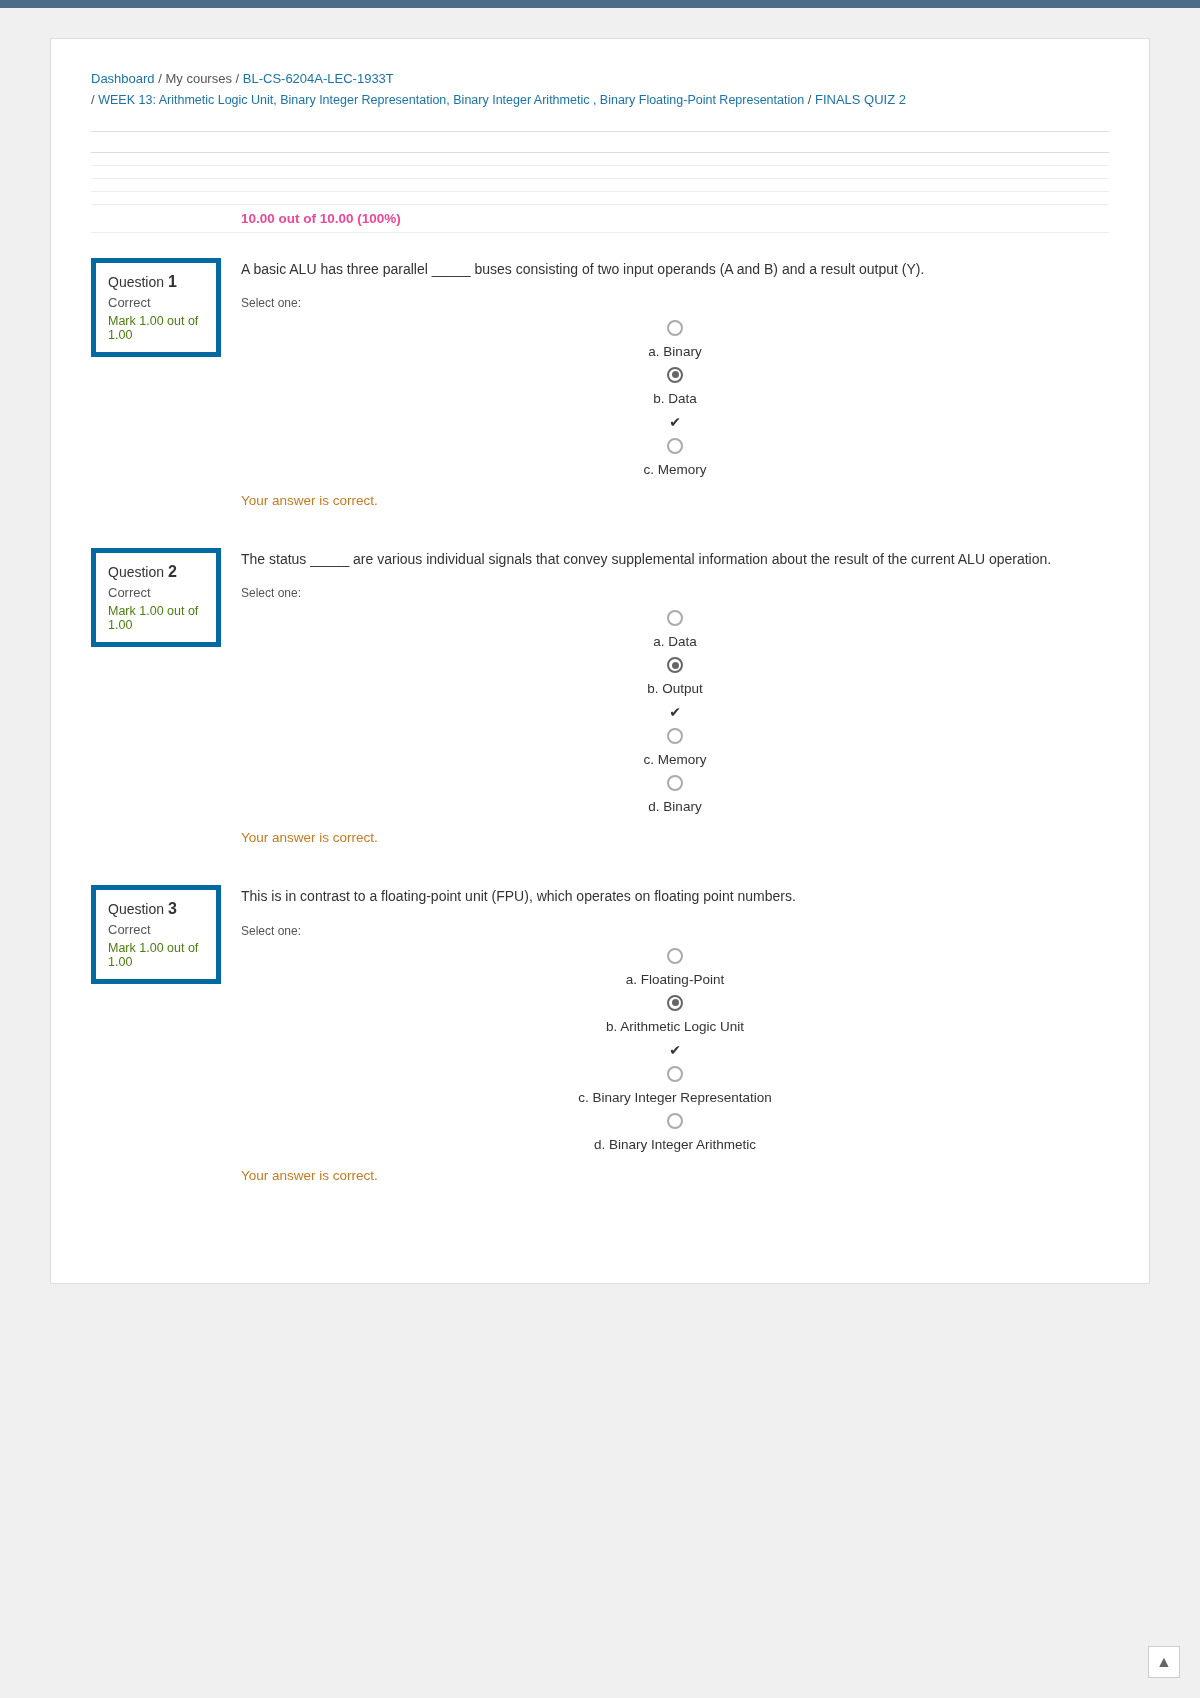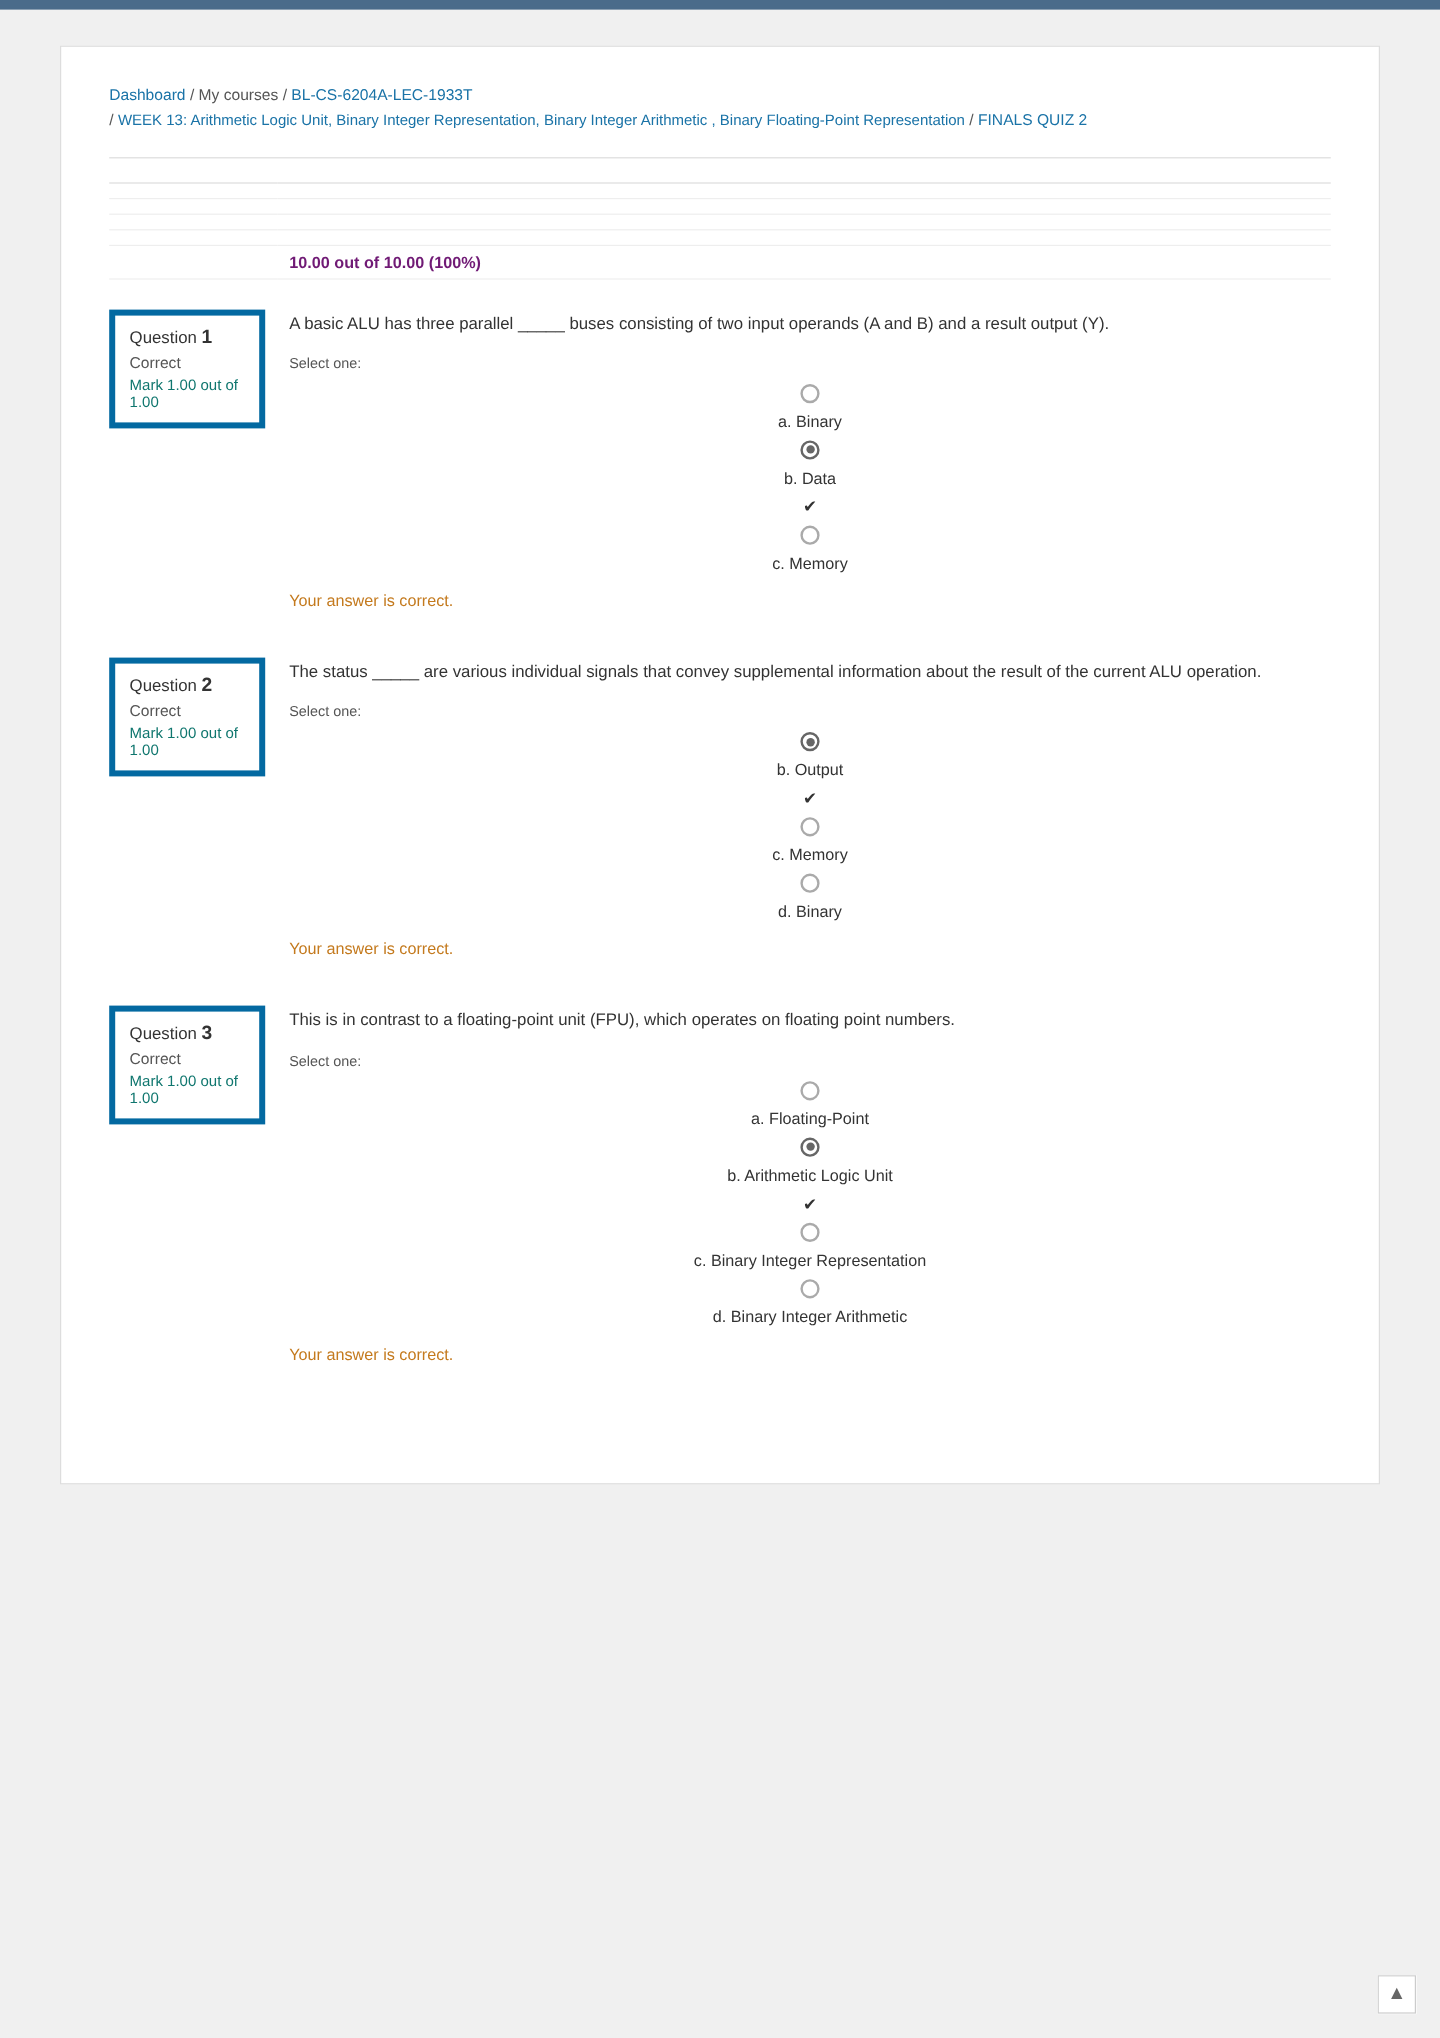--- a/index.html
+++ b/index.html
@@ -43,21 +43,21 @@
       font-size: 13.5px;
     }
     .info-table tr td:first-child {
       text-align: right;
       font-weight: bold;
       width: 140px;
       color: #333;
       padding-right: 15px;
     }
     .info-table tr td:last-child {
-      color: #701a75;
+      color: #ec4899;
     }
     .question-block {
       display: flex;
       margin-bottom: 40px;
       gap: 20px;
     }
     .question-sidebar {
       min-width: 130px;
       max-width: 130px;
       border: 5px solid #0369a1;
@@ -73,21 +73,21 @@
     }
     .question-sidebar .q-number span {
       font-weight: bold;
       font-size: 16px;
     }
     .question-sidebar .q-status {
       color: #555;
       margin-bottom: 4px;
     }
     .question-sidebar .q-mark {
-      color: #0f766e;
+      color: #4d7c0f;
       font-size: 12.5px;
     }
     .question-content {
       flex: 1;
     }
     .question-text {
       font-size: 14px;
       color: #333;
       margin-bottom: 16px;
       line-height: 1.6;
@@ -238,20 +238,24 @@
         <div class="question-sidebar">
     <div class="q-number">Question <span>2</span></div>
     <div class="q-status">Correct</div>
     <div class="q-mark">Mark 1.00 out of 1.00</div>
   </div>
         <div class="question-content">
           <div class="question-text">The status _____ are various individual signals that convey supplemental information about the result of the current ALU operation.</div>
           <div class="select-one-label">Select one:</div>
           <ul class="options-list">
             <li>
+              <span class="radio-wrap"></span>
+              <span>a. Data</span>
+            </li>
+            <li>
               <span class="radio-wrap selected"></span>
               <span>b. Output</span>
               <span class="checkmark"> ✔</span>
             </li>
             <li>
               <span class="radio-wrap"></span>
               <span>c. Memory</span>
             </li>
             <li>
               <span class="radio-wrap"></span>

